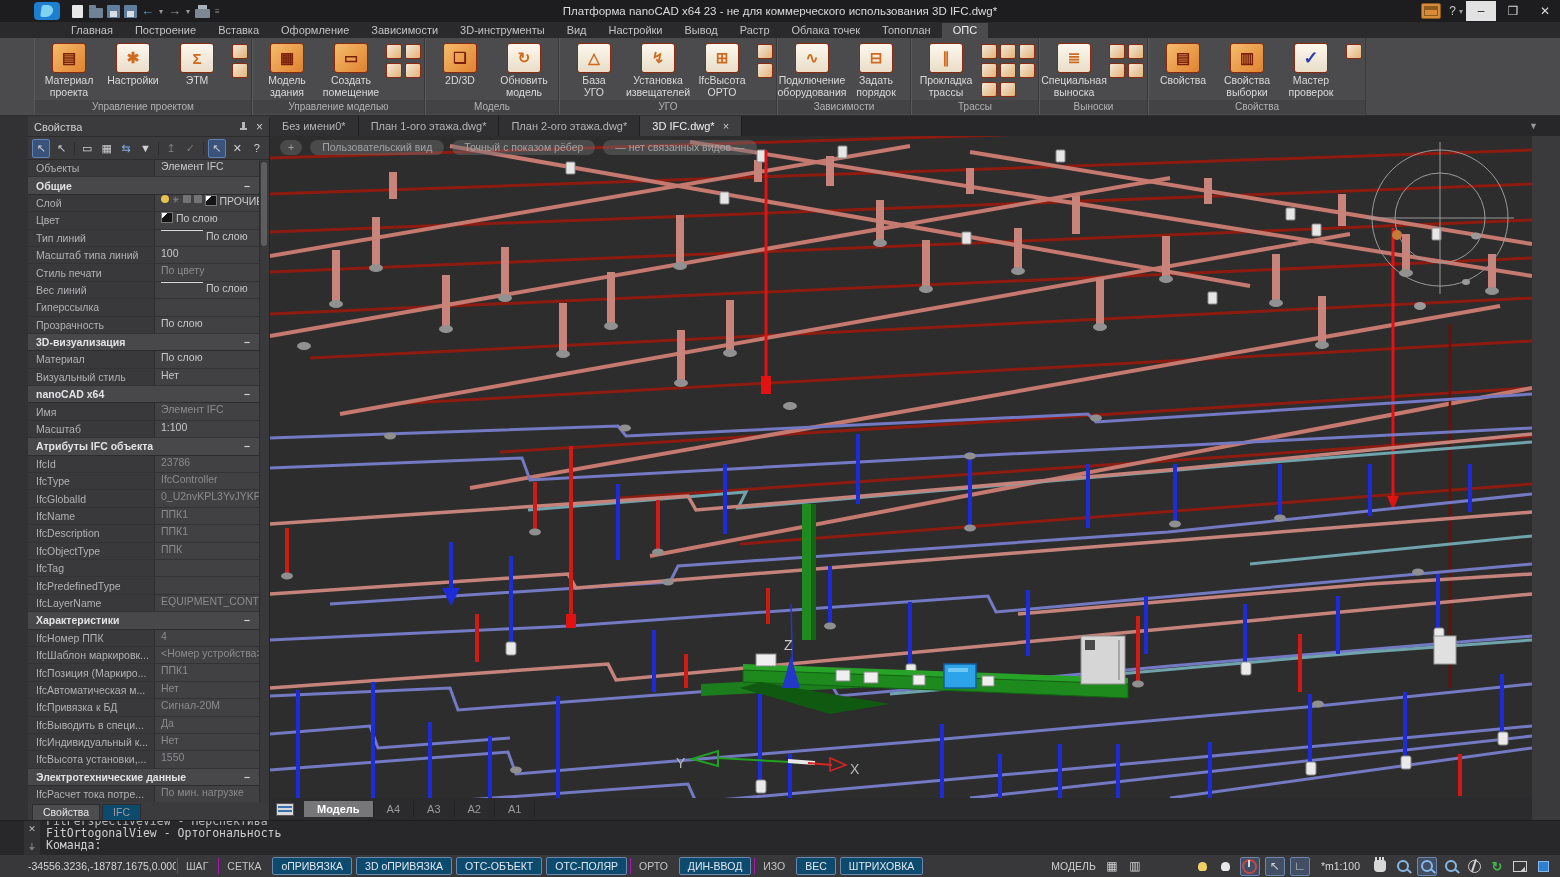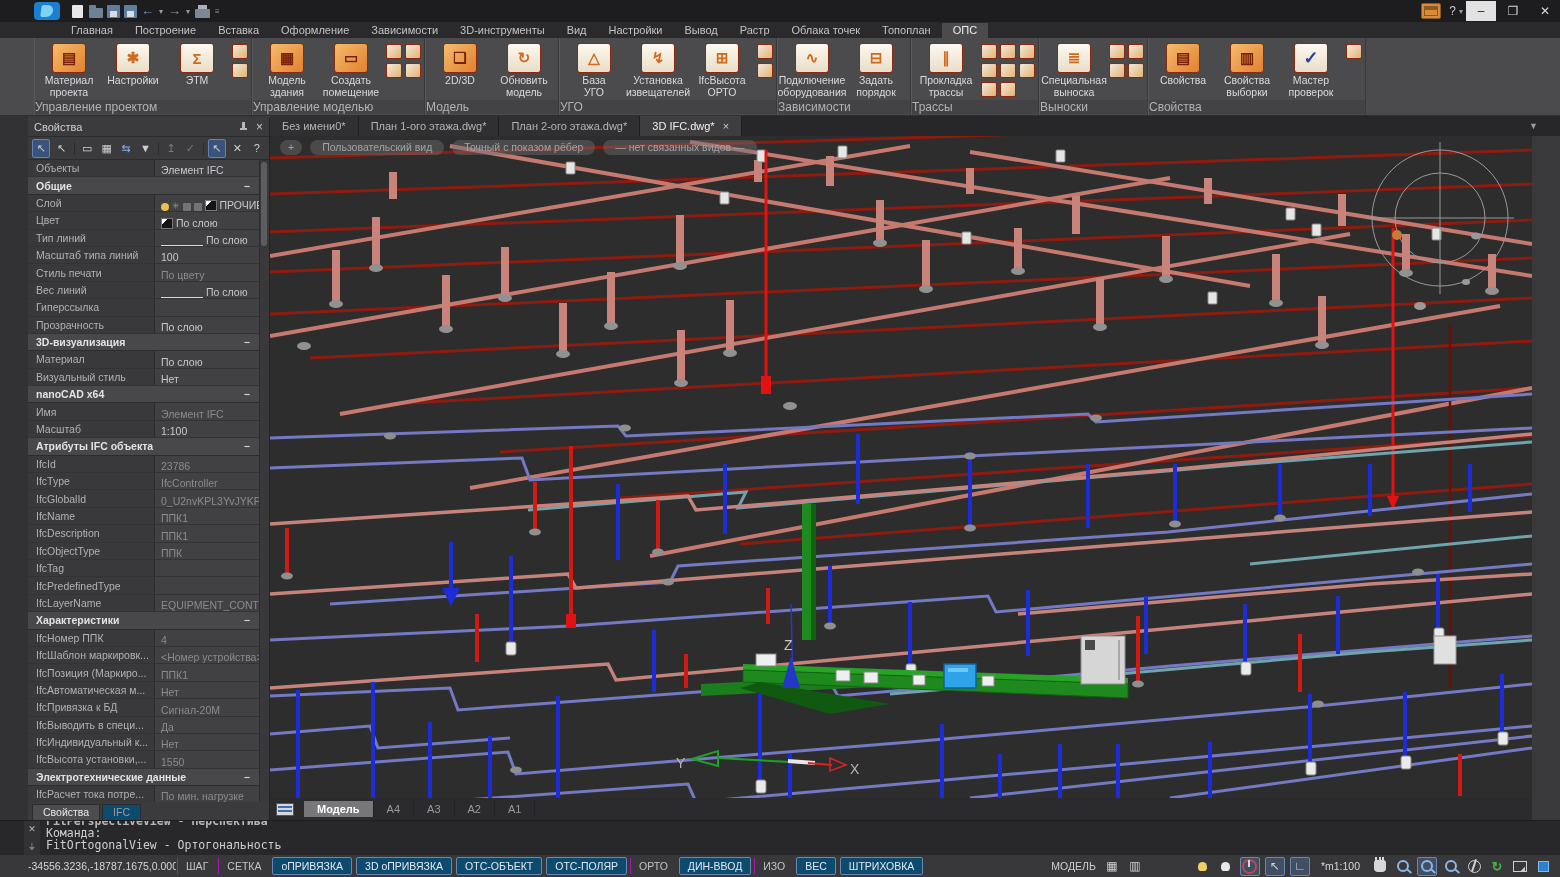--- a/index.html
+++ b/index.html
@@ -42,21 +42,21 @@
   .rgrow{flex:1;display:flex;align-items:flex-start;gap:2px;}
   .rbtn{width:62px;display:flex;flex-direction:column;align-items:center;padding-top:3px;}
   .ricon{width:32px;height:28px;border:1px solid #8a2a10;border-radius:3px;display:flex;align-items:center;justify-content:center;
     font-size:15px;font-weight:bold;color:#7a2008;background:linear-gradient(135deg,#f5bc6b,#e08230);}
   .ricon.ic-white{background:linear-gradient(180deg,#fdf8ee,#e9ddc8);color:#cf6a1f;}
   .ricon.ic-check{background:linear-gradient(180deg,#fdf8ee,#e9ddc8);color:#2a3fb0;font-size:18px;}
   .rlab{margin-top:2px;font-size:10.5px;line-height:11.5px;color:#dadada;text-align:center;}
   .smwrap{display:flex;gap:3px;padding-top:4px;margin-left:2px;}
   .smcol{display:flex;flex-direction:column;gap:4px;}
   .sicon{width:14px;height:13px;border:1px solid #8a2a10;border-radius:2px;background:linear-gradient(135deg,#f3e9da,#e4b275);}
-  .rgname{height:14px;line-height:14px;font-size:12px;color:#b2b2b4;background:#434346;margin:2px -3px 4px;}
+  .rgname{height:14px;line-height:14px;text-align:center;font-size:10px;color:#b2b2b4;background:#434346;margin:2px -3px 4px;}
 
   
   .main{position:absolute;left:0;top:116px;width:1560px;height:704px;}
   .gutter{position:absolute;left:0;top:0;width:28px;height:704px;background:#323234;}
 
   
   .panel{position:absolute;left:28px;top:2px;width:242px;height:702px;background:#3b3b3d;border-right:1px solid #242426;box-sizing:border-box;}
   .phead{height:18px;display:flex;align-items:center;padding:0 6px;color:#cfcfcf;font-size:11px;background:#3b3b3d;}
   .phead .sp{flex:1;}
   .pin{width:10px;height:10px;position:relative;margin-right:8px;}
@@ -65,21 +65,21 @@
   .pclose{color:#c8c8c8;font-size:12px;line-height:10px;}
   .ptools{height:22px;display:flex;align-items:center;gap:3px;padding:0 4px;border-top:1px solid #2c2c2e;border-bottom:1px solid #2c2c2e;}
   .ptool{width:17px;height:17px;display:flex;align-items:center;justify-content:center;font-size:11px;color:#cfcfcf;border-radius:2px;}
   .ptool.active{background:#39537a;border:1px solid #5c82b8;}
   .ptool.blue{color:#7fb0e8;}
   .ptool.dim{color:#7a7a7d;}
   .psep{width:1px;height:13px;background:#2c2c2e;margin:0 1px;}
   .prows{position:absolute;left:0;top:42px;right:9px;bottom:18px;overflow:hidden;}
   .prow{height:17.4px;display:flex;font-size:10.5px;align-items:center;border-bottom:1px solid #333335;box-sizing:border-box;}
   .prow .lab{width:118px;flex:none;padding-left:8px;color:#b2b2b5;background:#39393b;height:100%;display:flex;align-items:center;white-space:nowrap;overflow:hidden;}
-  .prow .val{flex:1;height:100%;display:flex;align-items:flex-end;padding-left:6px;background:#414144;color:#c8c8ca;white-space:nowrap;overflow:hidden;border-left:1px solid #2c2c2e;gap:3px;}
+  .prow .val{flex:1;height:100%;display:flex;align-items:flex-start;padding-left:6px;background:#414144;color:#c8c8ca;white-space:nowrap;overflow:hidden;border-left:1px solid #2c2c2e;gap:3px;}
   .prow .val.gray{color:#8b8b8e;}
   .prow.section{background:#48484b;border-bottom:1px solid #2c2c2e;}
   .prow.section .slab{flex:1;padding-left:8px;color:#e2e2e4;font-weight:bold;}
   .prow.section .minus{padding-right:10px;color:#cfcfcf;font-weight:bold;}
   .swatch{width:10px;height:9px;background:linear-gradient(135deg,#fff 30%,#141414 30%);border:1px solid #777;flex:none;}
   .lline{width:42px;height:1px;background:#d8d8d8;flex:none;}
   .bulb{width:8px;height:8px;border-radius:50%;background:#e8c24a;flex:none;}
   .snow{color:#8f8f92;font-size:9px;}
   .greybx{width:8px;height:8px;background:#808083;border-radius:1px;flex:none;opacity:.8;}
   .pscroll{position:absolute;right:0;top:42px;width:9px;bottom:18px;background:#39393b;border-left:1px solid #2c2c2e;}
@@ -108,21 +108,21 @@
   .sheetbar{position:absolute;left:0;top:682px;width:1262px;height:22px;background:#2b2b2d;display:flex;align-items:center;}
   .sheet-ico{width:18px;height:13px;margin:0 10px 0 6px;background:#d8d8d8;border:1px solid #555;display:flex;flex-direction:column;justify-content:space-evenly;padding:1px;box-sizing:border-box;}
   .sheet-ico i{height:2px;background:#3a6fb0;display:block;}
   .stab{padding:2px 13px;font-size:11px;color:#9a9a9c;border-right:1px solid #222;}
   .stab.active{background:#77777a;color:#fff;font-weight:bold;}
 
   
   .cmd{position:absolute;left:0;top:820px;width:1560px;height:35px;background:#28282a;border-top:1px solid #1e1e20;}
   .cmd-dock{position:absolute;left:24px;top:0;width:16px;height:35px;background:#323234;display:flex;flex-direction:column;align-items:center;justify-content:space-between;padding:3px 0;box-sizing:border-box;color:#b8b8b8;font-size:9px;}
   .cmd-lines{position:absolute;left:46px;top:0;right:0;height:35px;overflow:hidden;font-family:"DejaVu Sans Mono",monospace;font-size:11.5px;color:#cfcfcf;line-height:12px;}
-  .cmd-lines .l0{margin-top:-6px;opacity:.85;font-weight:bold;}
+  .cmd-lines .l0{margin-top:-6px;opacity:.85;}
 
   
   .status{position:absolute;left:0;top:855px;width:1560px;height:22px;background:#38383a;display:flex;align-items:center;font-size:10.5px;color:#cbcbcd;}
   .coords{width:148px;margin-left:28px;white-space:nowrap;overflow:hidden;color:#d6d6d8;}
   .stoggle{padding:2px 8px;margin:0 1px;white-space:nowrap;color:#c4c4c6;border-left:1px solid #a21caf;}
   .stoggle.boxed{background:#0c4a6e;border:1px solid #6c87ae;border-radius:2px;color:#e2e8f0;margin:0 2px;}
   .sright{margin-left:auto;display:flex;align-items:center;gap:5px;padding-right:8px;}
   .mlabel{color:#d0d0d2;margin-right:2px;}
   .sico{width:18px;height:17px;display:flex;align-items:center;justify-content:center;color:#cfcfcf;font-size:12px;position:relative;}
   .sico.boxed{border:1px solid #6c87ae;background:#414e63;border-radius:2px;}
@@ -153,20 +153,21 @@
       <span class="qico folder"></span>
       <span class="qico floppy"></span>
       <span class="qico floppy"></span>
       <span class="qico arrow">←</span>
         <span class="caret">▾</span>
       <span class="qico arrow dim">→</span>
         <span class="caret">▾</span>
       <span class="qico printer"></span>
       <span class="caret">≡</span>
     </div>
+    <div class="title-text">Платформа nanoCAD x64 23 - не для коммерческого использования 3D IFC.dwg*</div>
     <div class="win-right">
       <span class="ifc-ico"></span>
       <span class="help-q">?</span>
       <span class="caret">▾</span>
       <span class="wbtn min">–</span>
       <span class="wbtn">❐</span>
       <span class="wbtn">✕</span>
     </div>
   </div>
 
@@ -957,22 +958,22 @@
     </div>
   </div>
 
   <div class="cmd">
     <div class="cmd-dock">
       <span>✕</span>
       <span>⏚</span>
     </div>
     <div class="cmd-lines">
         <div class="l0">FitPerspectiveView - Перспектива</div>
+        <div>FitOrtogonalView - Ортогональность</div>
         <div>Команда:</div>
-        <div>FitOrtogonalView - Ортогональность</div>
       </div>
   </div>
 
   <div class="status">
     <div class="coords">-34556.3236,-18787.1675,0.0000</div>
     <div id="status-toggles" style="display:flex;align-items:center;">
         <span class="stoggle">ШАГ</span>
         <span class="stoggle">СЕТКА</span>
         <span class="stoggle boxed">оПРИВЯЗКА</span>
         <span class="stoggle boxed">3D оПРИВЯЗКА</span>

